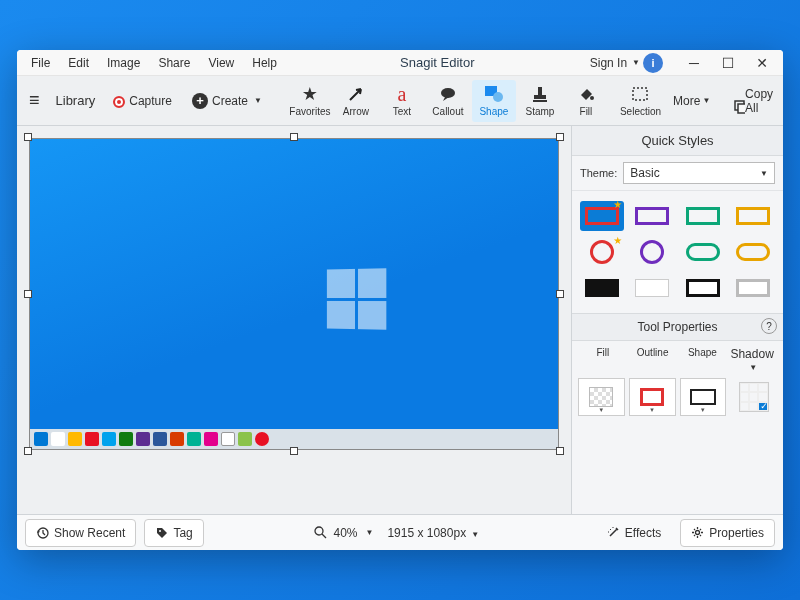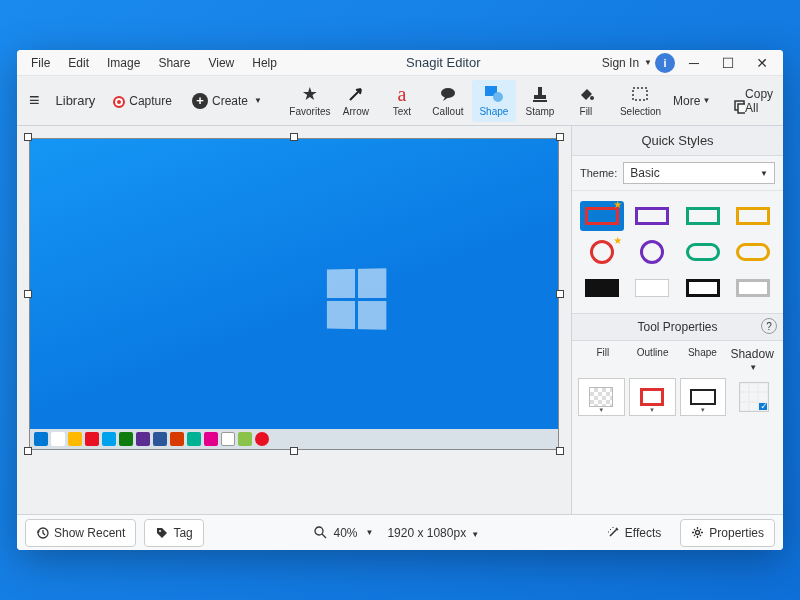--- a/index.html
+++ b/index.html
@@ -3,21 +3,21 @@
 <meta charset="utf-8">
 <style>
 *{box-sizing:border-box;margin:0;padding:0;font-family:'Segoe UI',Arial,sans-serif;font-size:12px;color:#333}
 body{background:linear-gradient(135deg,#1a8aef,#0e6fd8);width:800px;height:600px;display:flex;align-items:center;justify-content:center;overflow:hidden}
 .app{width:766px;height:500px;background:#fff;border-radius:4px;box-shadow:0 10px 40px rgba(0,0,0,.3);display:flex;flex-direction:column;overflow:hidden}
 .titlebar{height:26px;background:#f8f8f8;display:flex;align-items:center;padding:0 6px;border-bottom:1px solid #e5e5e5}
 .menus{display:flex;gap:2px}
 .menus span{padding:3px 8px;cursor:pointer}
 .title{flex:1;text-align:center;font-size:13px;color:#2c3e50}
 .winbtns{display:flex;align-items:center;gap:4px}
-.signin{display:flex;align-items:center;gap:3px;margin-right:0;cursor:pointer;font-size:11px}
+.signin{display:flex;align-items:center;gap:3px;margin-right:12px;cursor:pointer;font-size:11px}
 .avatar{width:20px;height:20px;border-radius:50%;background:#3b7dd8;display:flex;align-items:center;justify-content:center;color:#fff;font-weight:bold;font-size:11px}
 .wbtn{width:30px;height:22px;display:flex;align-items:center;justify-content:center;cursor:pointer;font-size:14px}
 .topbar{height:50px;background:#eef0f2;border-bottom:1px solid #d0d4d8;display:flex;align-items:center;padding:0 8px;gap:6px}
 .hamb{font-size:18px;cursor:pointer;padding:0 4px}
 .lib{font-size:13px;padding:4px 6px;cursor:pointer}
 .cap{display:flex;align-items:flex-end;gap:4px;padding:4px 6px;cursor:pointer;font-size:13px}
 .reddot{width:12px;height:12px;border-radius:50%;border:2px solid #e03131;background:#fff;box-shadow:inset 0 0 0 2px #fff,inset 0 0 0 4px #e03131}
 .create{display:flex;align-items:center;gap:4px;padding:4px 8px;cursor:pointer;font-size:13px}
 .plus{width:16px;height:16px;border-radius:50%;background:#333;color:#fff;display:flex;align-items:center;justify-content:center;font-size:13px;font-weight:bold}
 .dd{font-size:8px;margin-left:2px}
@@ -337,21 +337,21 @@
     <div class="spacer"></div>
     <div class="zoom">
       <svg width="13" height="13">
           <circle cx="5" cy="5" r="4" fill="none" stroke="#333" stroke-width="1.3"></circle>
           <path d="M8 8 L12 12" stroke="#333" stroke-width="1.3"></path>
         </svg>
       <span>40%</span>
       <span class="dd">▼</span>
     </div>
     <div class="dims">
-      <span>1920 x 1080px</span>
+      <span>1915 x 1080px</span>
       <span class="dd">▼</span>
     </div>
     <div class="spacer"></div>
     <div class="sbtn noborder">
       <svg width="13" height="13">
           <path d="M3 10 L10 3 M9 2 L11 4" stroke="#333" stroke-width="1.5"></path>
           <path d="M3 3 L4 4 M6 1 L6 2 M1 6 L2 6" stroke="#333" stroke-width="1"></path>
         </svg>
       <span>Effects</span>
     </div>

